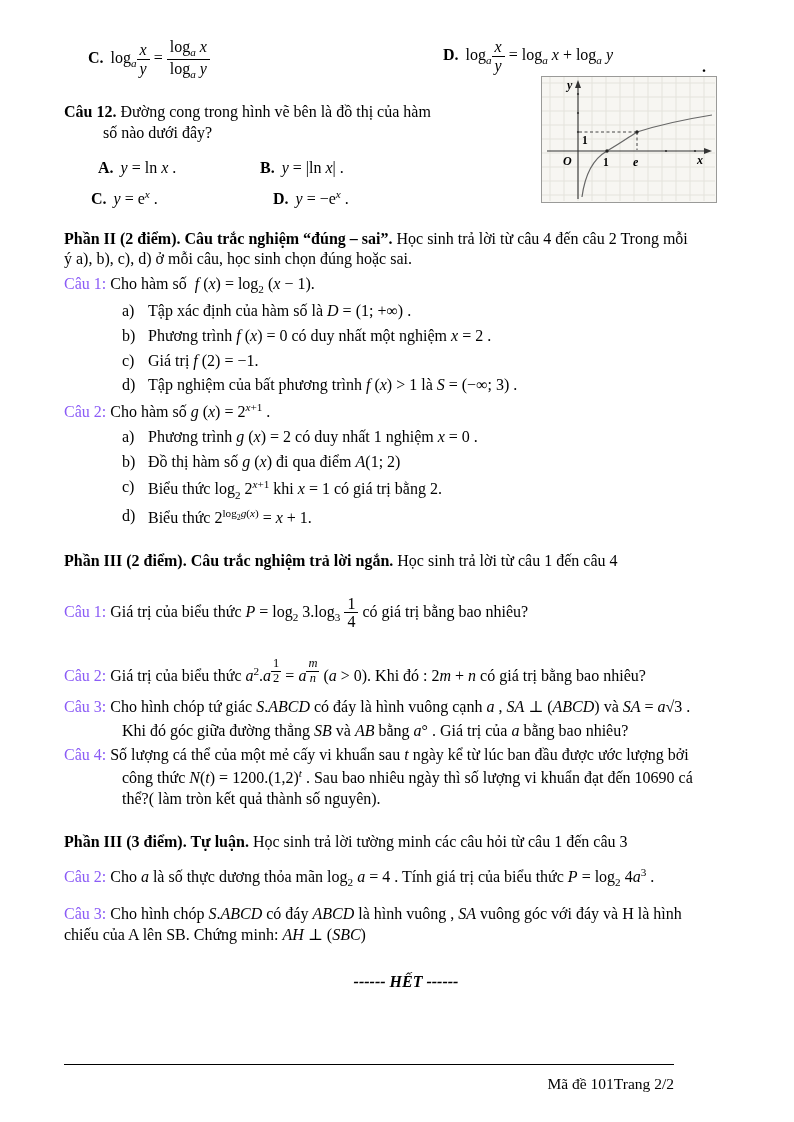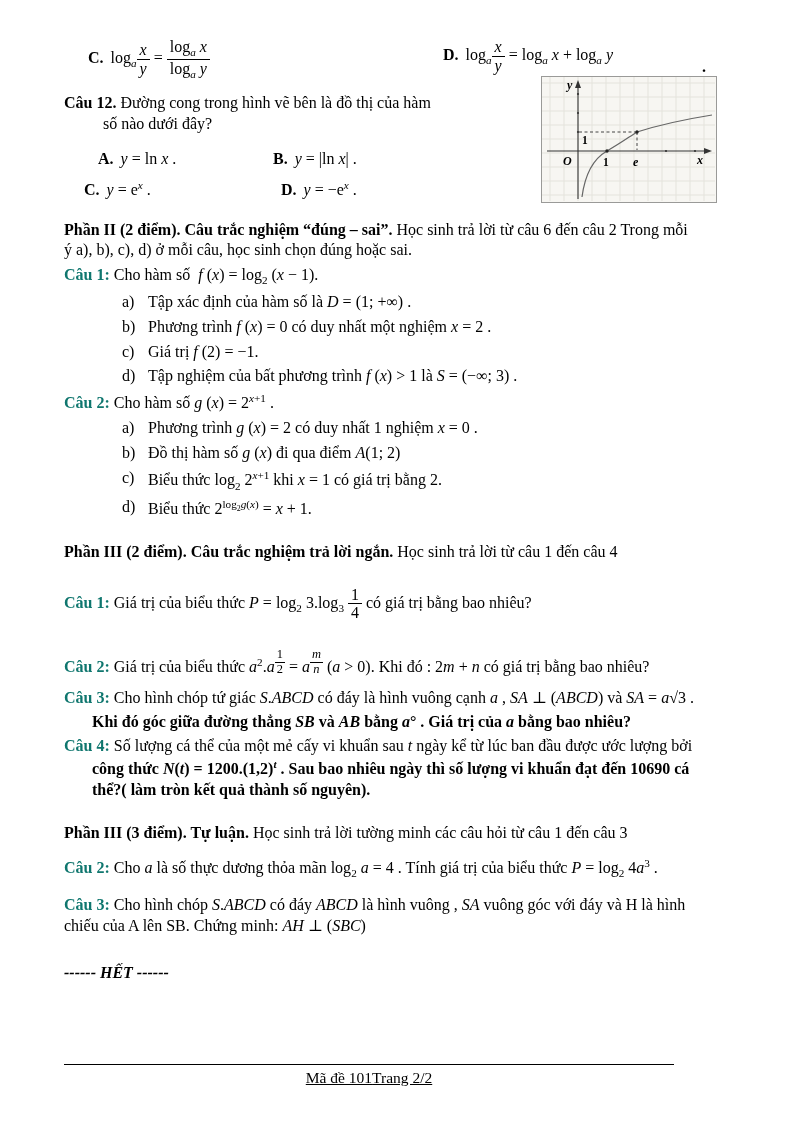--- a/index.html
+++ b/index.html
@@ -1,54 +1,54 @@
 <!DOCTYPE html>
 <html><head>
 <meta charset="utf-8">
 <style>
   html,body{margin:0;padding:0;background:#fff;}
   .page{position:relative;width:720px;height:1122px;background:#ffffff;overflow:hidden;
         font-family:"Liberation Serif","DejaVu Serif",serif;font-size:16px;color:#000;line-height:1.3;}
   .content{position:absolute;left:64px;top:36px;width:684px;}
   .bold{font-weight:bold;}
-  .qlabel{color:#0f766e;font-weight:bold;}
+  .qlabel{color:#8b5cf6;font-weight:normal;}
   .qnum{font-weight:bold;}
   .line{white-space:nowrap;}
   sub{font-size:0.70em;}
   sup{font-size:0.70em;}
   .frac{display:inline-block;vertical-align:middle;text-align:center;line-height:1.1;}
   .frac .num{display:block;border-bottom:1px solid #000;padding:0 3px;}
   .frac .den{display:block;padding:0 3px;}
   .frac.sm .num,.frac.sm .den{padding:0 2px;}
   sup.supfrac{vertical-align:0.55em;font-size:0.78em;}
   
   .row-topcd{position:relative;height:54px;}
   .row-topcd .opt{position:absolute;top:2px;}
   .optrow{position:relative;height:25px;}
   .opt .olabel{font-weight:bold;margin-right:7px;}
   
-  .q12{margin-top:3px;width:470px;}
+  .q12{margin-top:12px;width:470px;}
   .q12 .l2{margin-left:39px;}
   
   .phead{margin-top:17px;}
   .intro{margin-top:4px;}
   .item{display:flex;margin:4px 0 0 58px;}
   .item .ilabel{width:26px;flex:none;}
   .item .itext{flex:1;}
   
   .p3q{margin-top:23px;}
-  .ind{margin-left:28px;font-weight:bold;}
-  .het{margin-top:26px;text-align:left;font-weight:bold;font-style:italic;}
+  .ind{margin-left:58px;}
+  .het{margin-top:26px;text-align:center;font-weight:bold;font-style:italic;}
   
   .graph-box{position:absolute;left:541px;top:76px;width:176px;height:127px;
              border:1.5px solid #9a9a98;background:#f7f6f2;box-sizing:border-box;}
   .stray{position:absolute;left:702px;top:57px;font-weight:bold;}
   
   .footer{position:absolute;left:64px;right:46px;top:1064px;border-top:1px solid #000;
-          padding-top:3px;display:flex;justify-content:center;font-size:15.5px;text-decoration:underline;}
+          padding-top:9px;display:flex;justify-content:flex-end;font-size:15.5px;}
   .gtext{font-family:"Liberation Serif","DejaVu Serif",serif;}
 </style>
 </head>
 <body>
 
 <div class="page">
   <div class="content">
 
     <div class="row-topcd">
       <span class="opt" style="left:24px">
@@ -64,36 +64,36 @@
         <span class="qnum">Câu 12.</span>
         <span>Đường cong trong hình vẽ bên là đồ thị của hàm</span>
       </div>
       <div class="l2">số nào dưới đây?</div>
     </div>
 
     <div class="optrow" style="margin-top:14px">
       <span class="opt" style="position:absolute;left:34px">
         <span class="olabel">A.</span><span><i>y</i> = ln <i>x</i> .</span>
       </span>
+      <span class="opt" style="position:absolute;left:196px">
+        <span class="olabel">B.</span><span><i>y</i> = |ln <i>x</i>| .</span>
+      </span>
+    </div>
+    <div class="optrow" style="margin-top:4px">
+      <span class="opt" style="position:absolute;left:27px">
+        <span class="olabel">C.</span><span><i>y</i> = e<sup><i>x</i></sup> .</span>
+      </span>
       <span class="opt" style="position:absolute;left:209px">
-        <span class="olabel">B.</span><span><i>y</i> = |ln <i>x</i>| .</span>
-      </span>
-    </div>
-    <div class="optrow" style="margin-top:4px">
-      <span class="opt" style="position:absolute;left:20px">
-        <span class="olabel">C.</span><span><i>y</i> = e<sup><i>x</i></sup> .</span>
-      </span>
-      <span class="opt" style="position:absolute;left:217px">
         <span class="olabel">D.</span><span><i>y</i> = −e<sup><i>x</i></sup> .</span>
       </span>
     </div>
 
     <div class="phead">
       <div class="line">
-        <span class="bold">Phần II (2 điểm). Câu trắc nghiệm “đúng – sai”.</span><span> Học sinh trả lời từ câu 6 đến câu 2 Trong mỗi</span>
+        <span class="bold">Phần II (2 điểm). Câu trắc nghiệm “đúng – sai”.</span><span> Học sinh trả lời từ câu 4 đến câu 2 Trong mỗi</span>
       </div>
       <div>ý a), b), c), d) ở mỗi câu, học sinh chọn đúng hoặc sai.</div>
     </div>
 
     <div class="intro">
       <span class="qlabel">Câu 1:</span>
       <span>Cho hàm số &nbsp;<i>f</i> (<i>x</i>) = log<sub>2</sub> (<i>x</i> − 1).</span>
     </div>
     <div>
       <div class="item">

